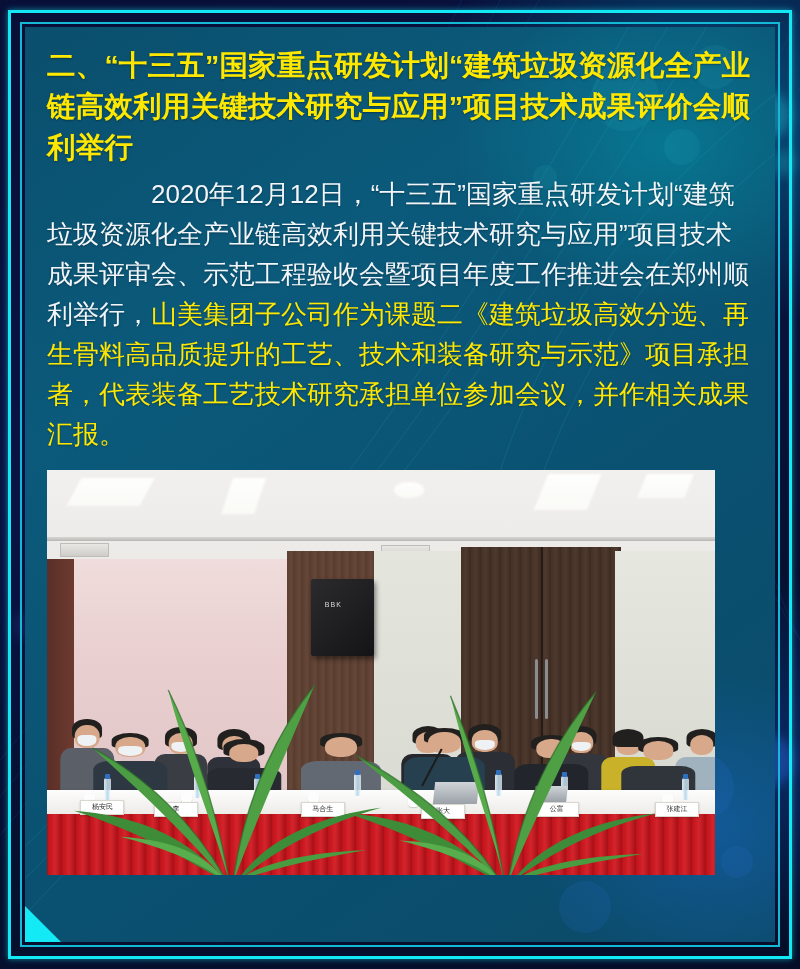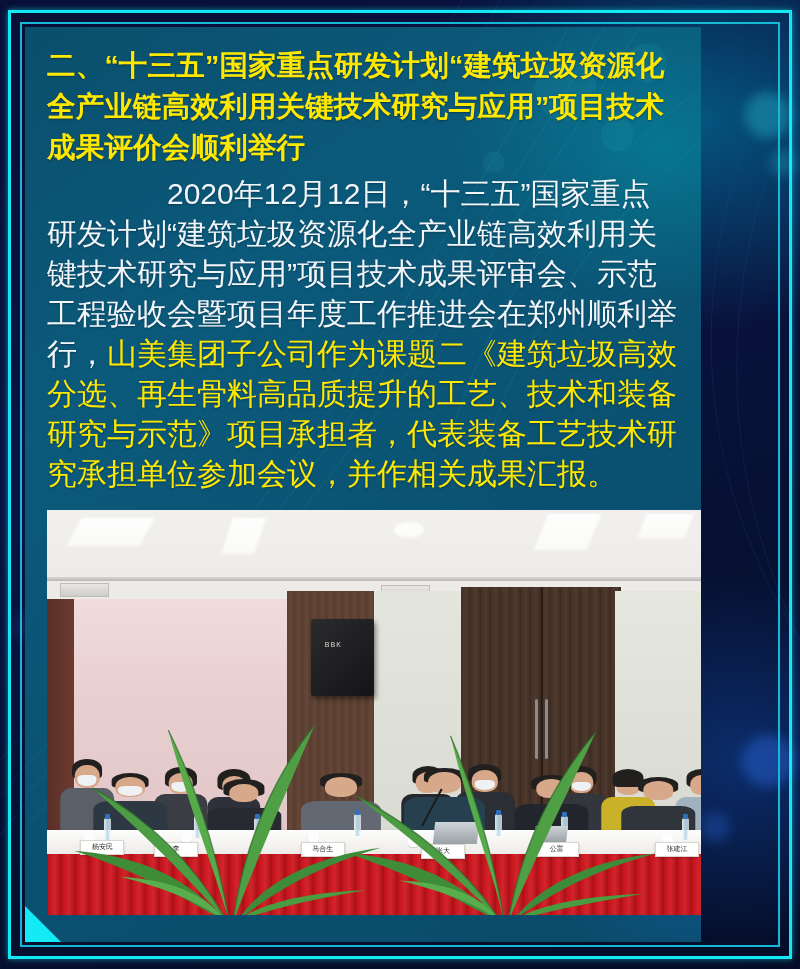--- a/index.html
+++ b/index.html
@@ -60,21 +60,21 @@
     left: 20px; top: 22px;
     width: 760px; height: 925px;
     border: 2px solid #14b9d6;
     box-sizing: border-box;
   }
 
   
   .panel {
     position: absolute;
     left: 25px; top: 27px;
-    width: 676px; height: 915px;
+    width: 750px; height: 915px;
     background:
       radial-gradient(ellipse 300px 220px at 640px 120px, rgba(0,190,200,0.30), rgba(0,110,150,0) 70%),
       radial-gradient(ellipse 260px 220px at 690px 800px, rgba(30,110,220,0.38), rgba(10,60,140,0) 72%),
       linear-gradient(145deg, #0a4f6d 0%, #0b5a7b 30%, #0a5171 60%, #0b4a68 100%);
     overflow: hidden;
   }
   .panel .panel-arcs {
     position: absolute;
     inset: 0;
     pointer-events: none;
@@ -99,21 +99,21 @@
   .headline {
     color: #ffe800;
     font-size: 28.5px;
     line-height: 41px;
     font-weight: bold;
     letter-spacing: .2px;
     margin: 0 0 6px 0;
     text-shadow: 0 1px 2px rgba(0,0,0,.35);
   }
   .body-para {
-    font-size: 30px;
+    font-size: 26px;
     line-height: 40px;
     margin: 0;
     text-indent: 2em;
     color: #f2f6fa;
     text-shadow: 0 1px 2px rgba(0,0,0,.3);
   }
   .body-para .hl {
     color: #ffe800;
     text-indent: 0;
   }

